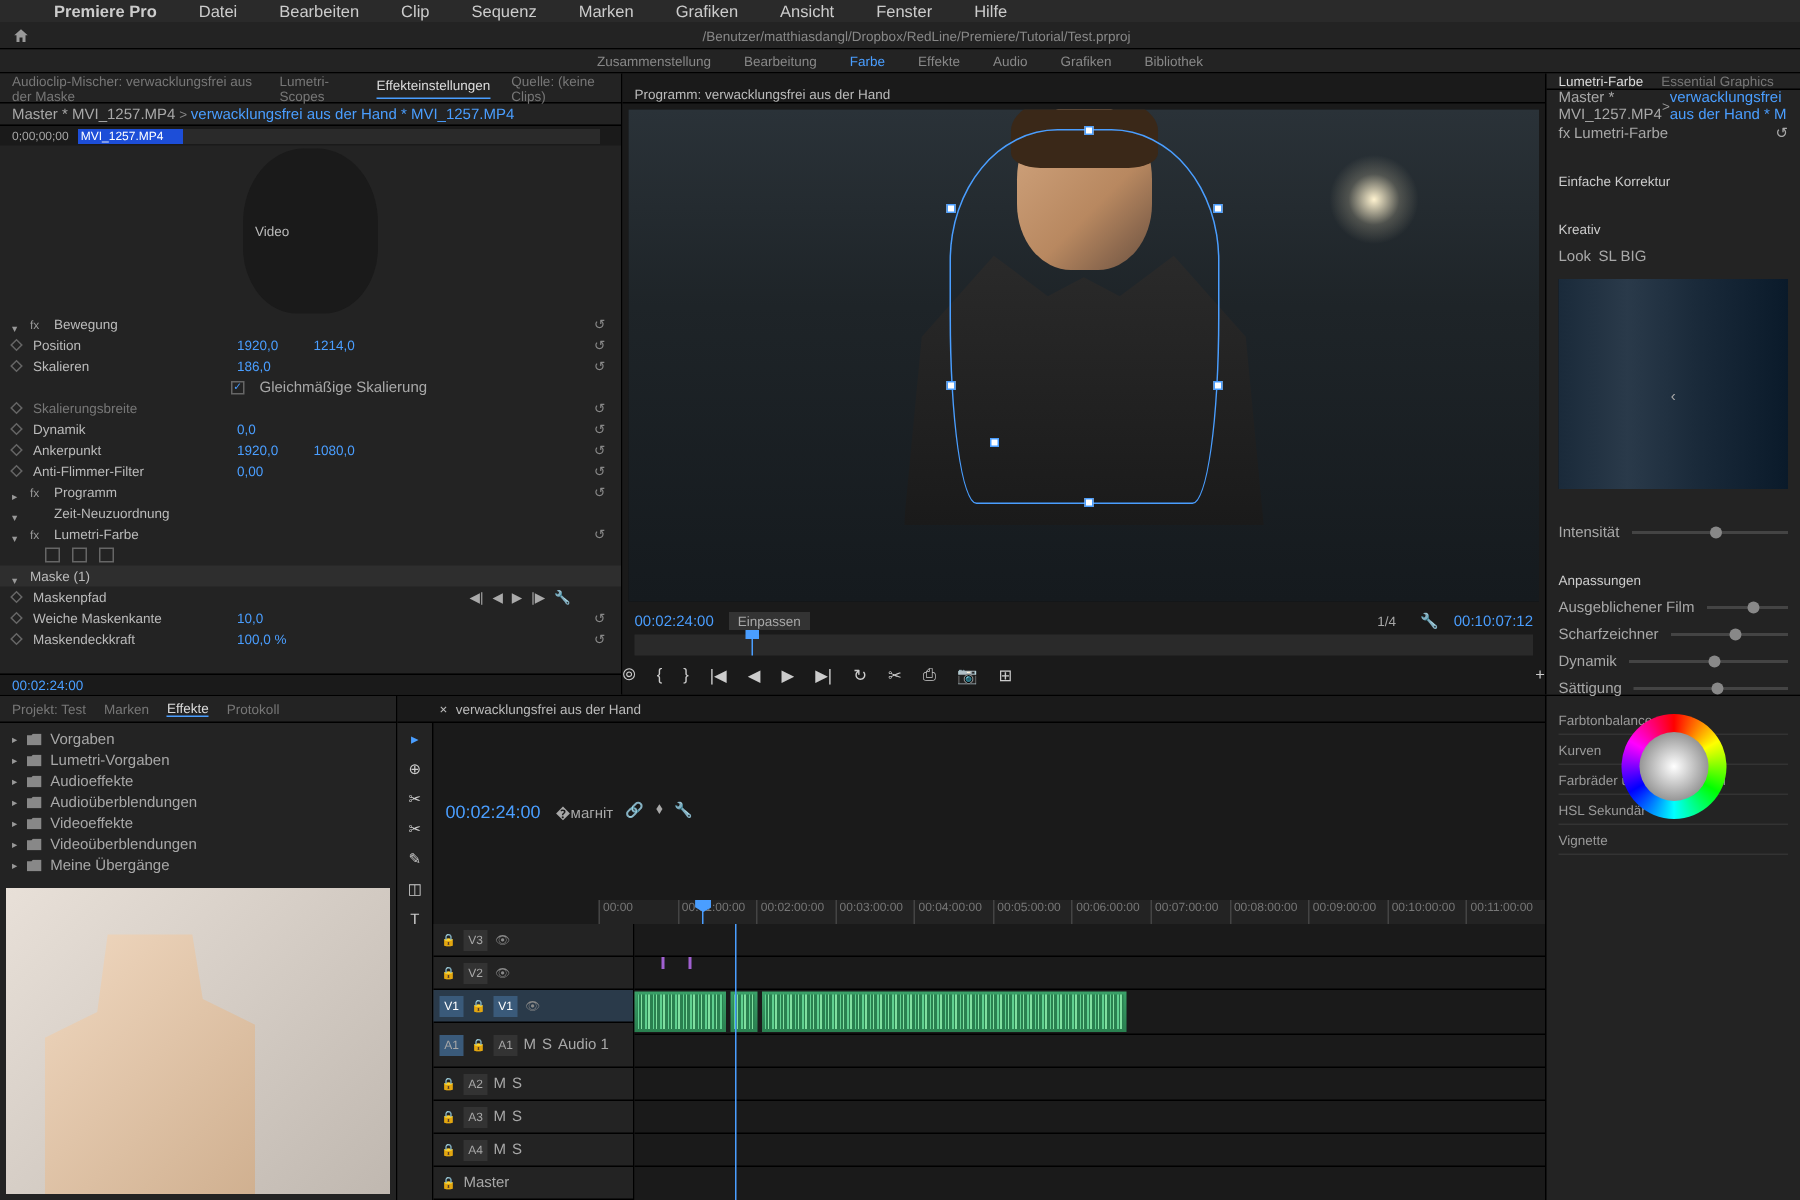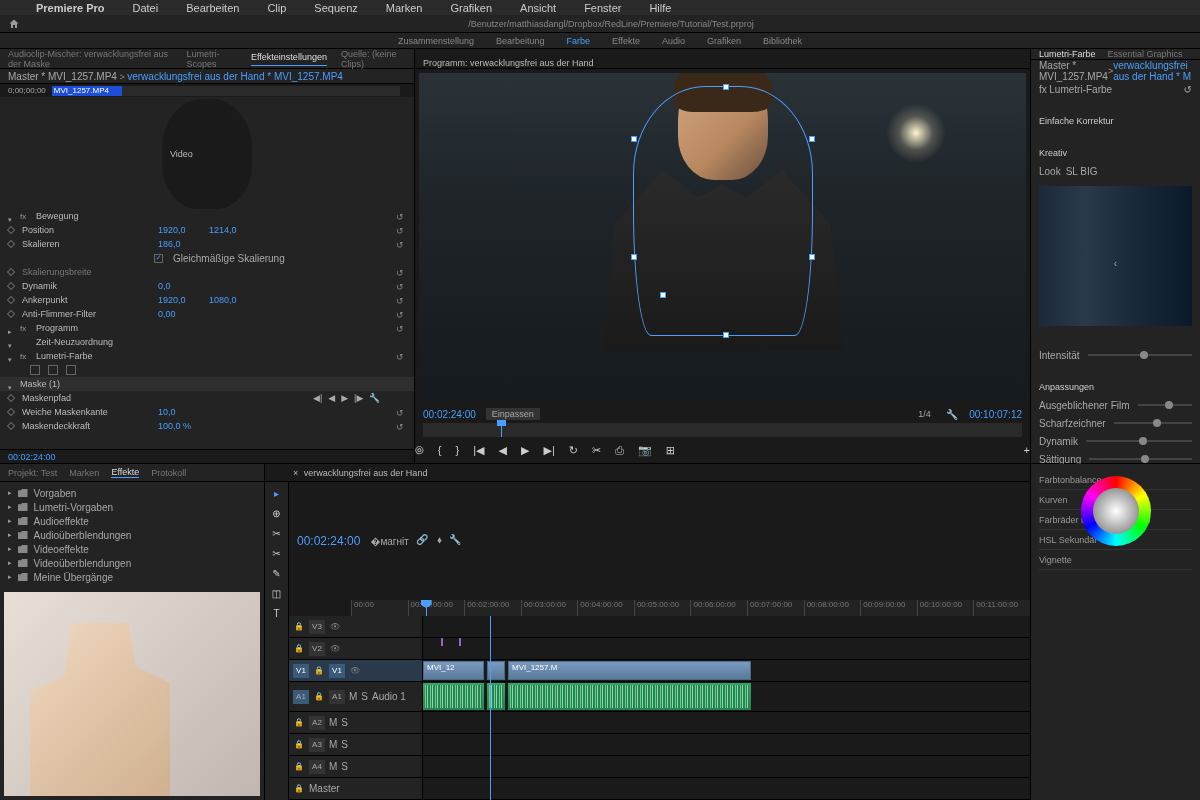--- a/index.html
+++ b/index.html
@@ -95,21 +95,21 @@
 .preview .p2{position:absolute;left:10%;bottom:0;width:55%;height:85%;background:linear-gradient(135deg,#f0d8c0 0%,#d0b090 100%);clip-path:polygon(30% 0,70% 0,75% 25%,100% 35%,100% 100%,0 100%,0 40%,25% 30%)}
 .timeline{flex:1;background:#1a1a1a;display:flex;flex-direction:column}
 .tlhead{height:18px;display:flex;align-items:center;padding:0 8px;border-bottom:1px solid #000}
 .tlhead span{font-size:9px;color:#bbb}
 .tools{width:24px;background:#232323;display:flex;flex-direction:column;align-items:center;gap:6px;padding:4px 0;border-right:1px solid #000}
 .tools div{width:14px;height:14px;display:flex;align-items:center;justify-content:center;font-size:10px;color:#ccc;cursor:pointer}
 .tools .active{color:#4a9eff}
 .tlinfo{flex:1;display:flex;align-items:center;padding:0 8px;gap:10px}
 .tlinfo .tc{color:#4a9eff;font-size:12px}
 .tlinfo .icons{display:flex;gap:8px;font-size:10px;color:#999}
-.ruler{height:16px;background:#232323;display:flex;position:relative;margin-left:62px}
+.ruler{height:16px;background:#232323;display:flex;position:relative;margin-left:110px}
 .ruler .tick{flex:1;border-left:1px solid #444;font-size:8px;color:#777;padding-left:2px}
 .ruler .ph{position:absolute;left:11%;top:0;bottom:0;width:1px;background:#4a9eff}
 .ruler .ph::before{content:"";position:absolute;top:0;left:-5px;width:11px;height:8px;background:#4a9eff;clip-path:polygon(0 0,100% 0,100% 60%,50% 100%,0 60%)}
 .tracks{flex:1;display:flex}
 .trackheads{width:134px;background:#232323;border-right:1px solid #000}
 .trackheads .th{height:22px;border-bottom:1px solid #000;display:flex;align-items:center;gap:4px;padding:0 4px;font-size:8px;color:#999}
 .trackheads .th.v1{background:#2a3a4a}
 .trackheads .th .tag{width:16px;height:14px;background:#333;display:flex;align-items:center;justify-content:center;font-size:8px}
 .trackheads .th.v1 .tag{background:#3a5a7a;color:#fff}
 .trackheads .th .btn{width:12px;height:12px;display:flex;align-items:center;justify-content:center;font-size:8px;color:#888}
@@ -513,25 +513,20 @@
                   <span>Master</span>
                 </div>
         </div>
         <div class="trackarea">
           <div class="playline"></div>
           <div class="track"></div>
           <div class="track">
                   <div class="marker" style="left:3%"></div>
                   <div class="marker" style="left:6%"></div>
                 </div>
-          <div class="track">
-            <div class="vclip" style="left:0;width:10%">MVI_12</div>
-            <div class="vclip" style="left:10.5%;width:3%"></div>
-            <div class="vclip" style="left:14%;width:40%">MVI_1257.M</div>
-          </div>
           <div class="track tall">
             <div class="aclip" style="left:0;width:10%">
                     <div class="wave"></div>
                   </div>
             <div class="aclip" style="left:10.5%;width:3%">
                     <div class="wave"></div>
                   </div>
             <div class="aclip" style="left:14%;width:40%">
                     <div class="wave"></div>
                   </div>

